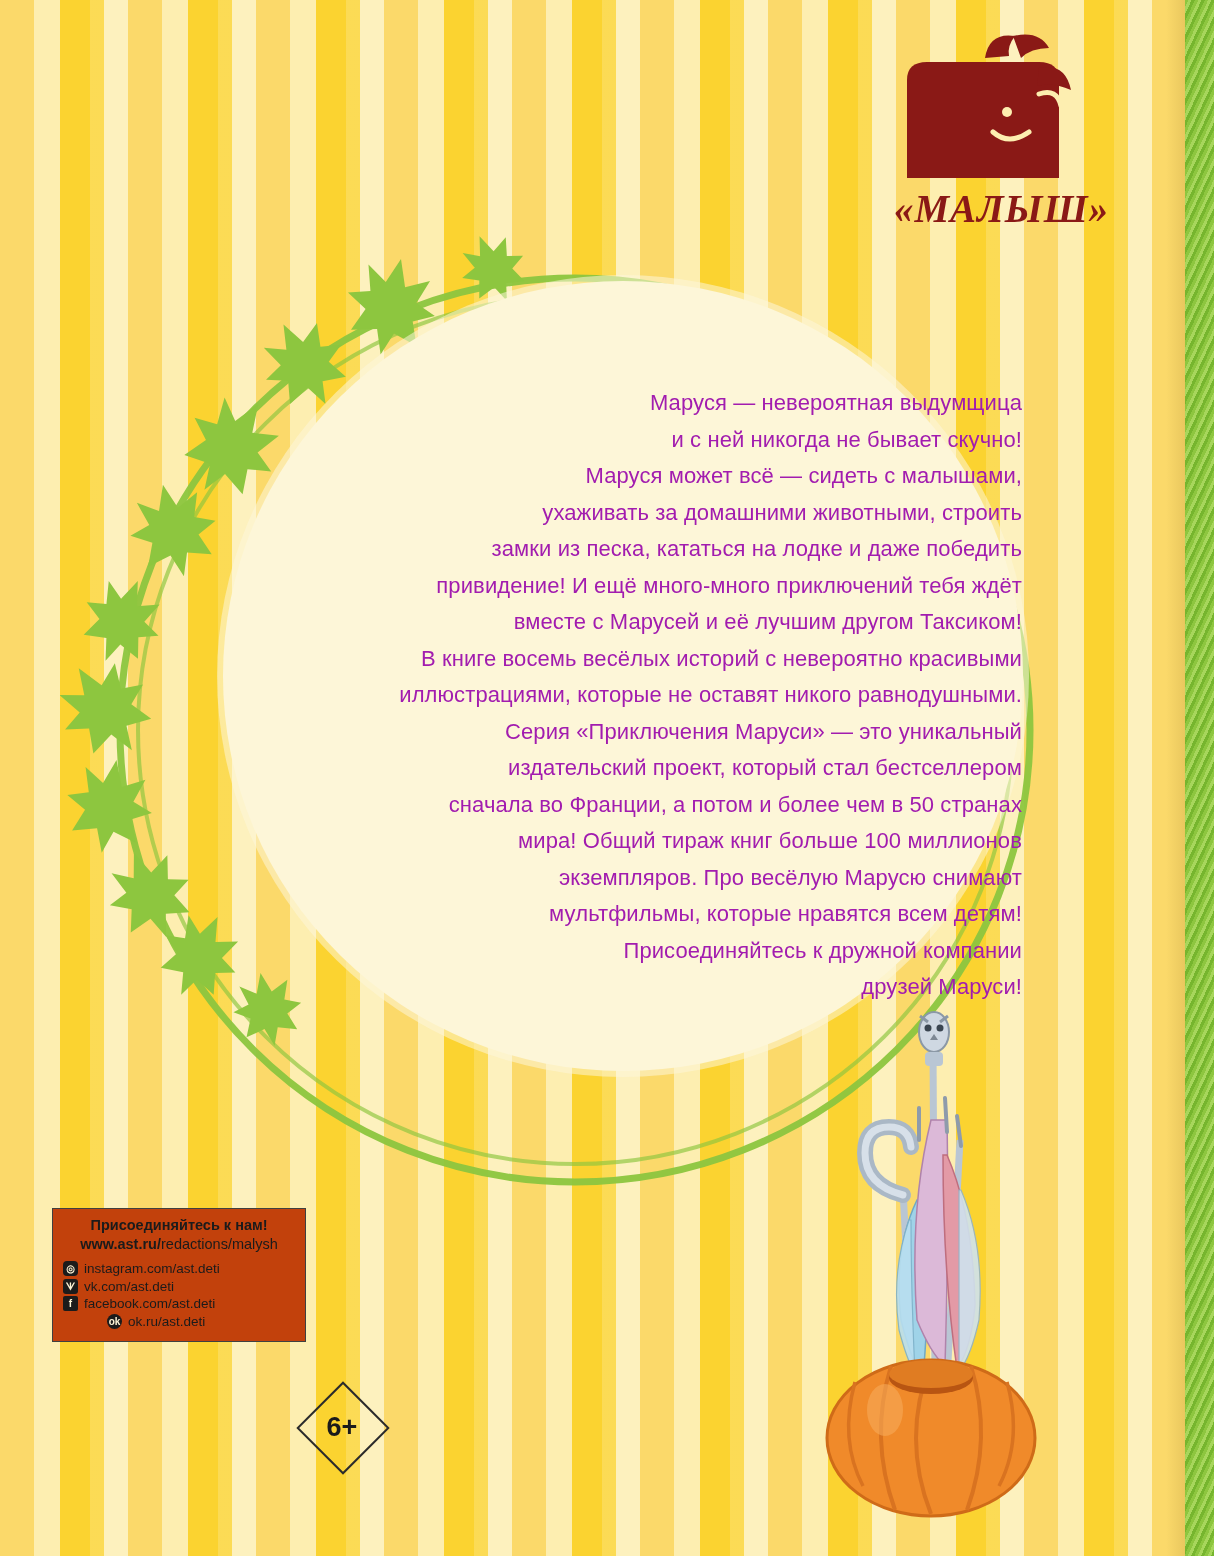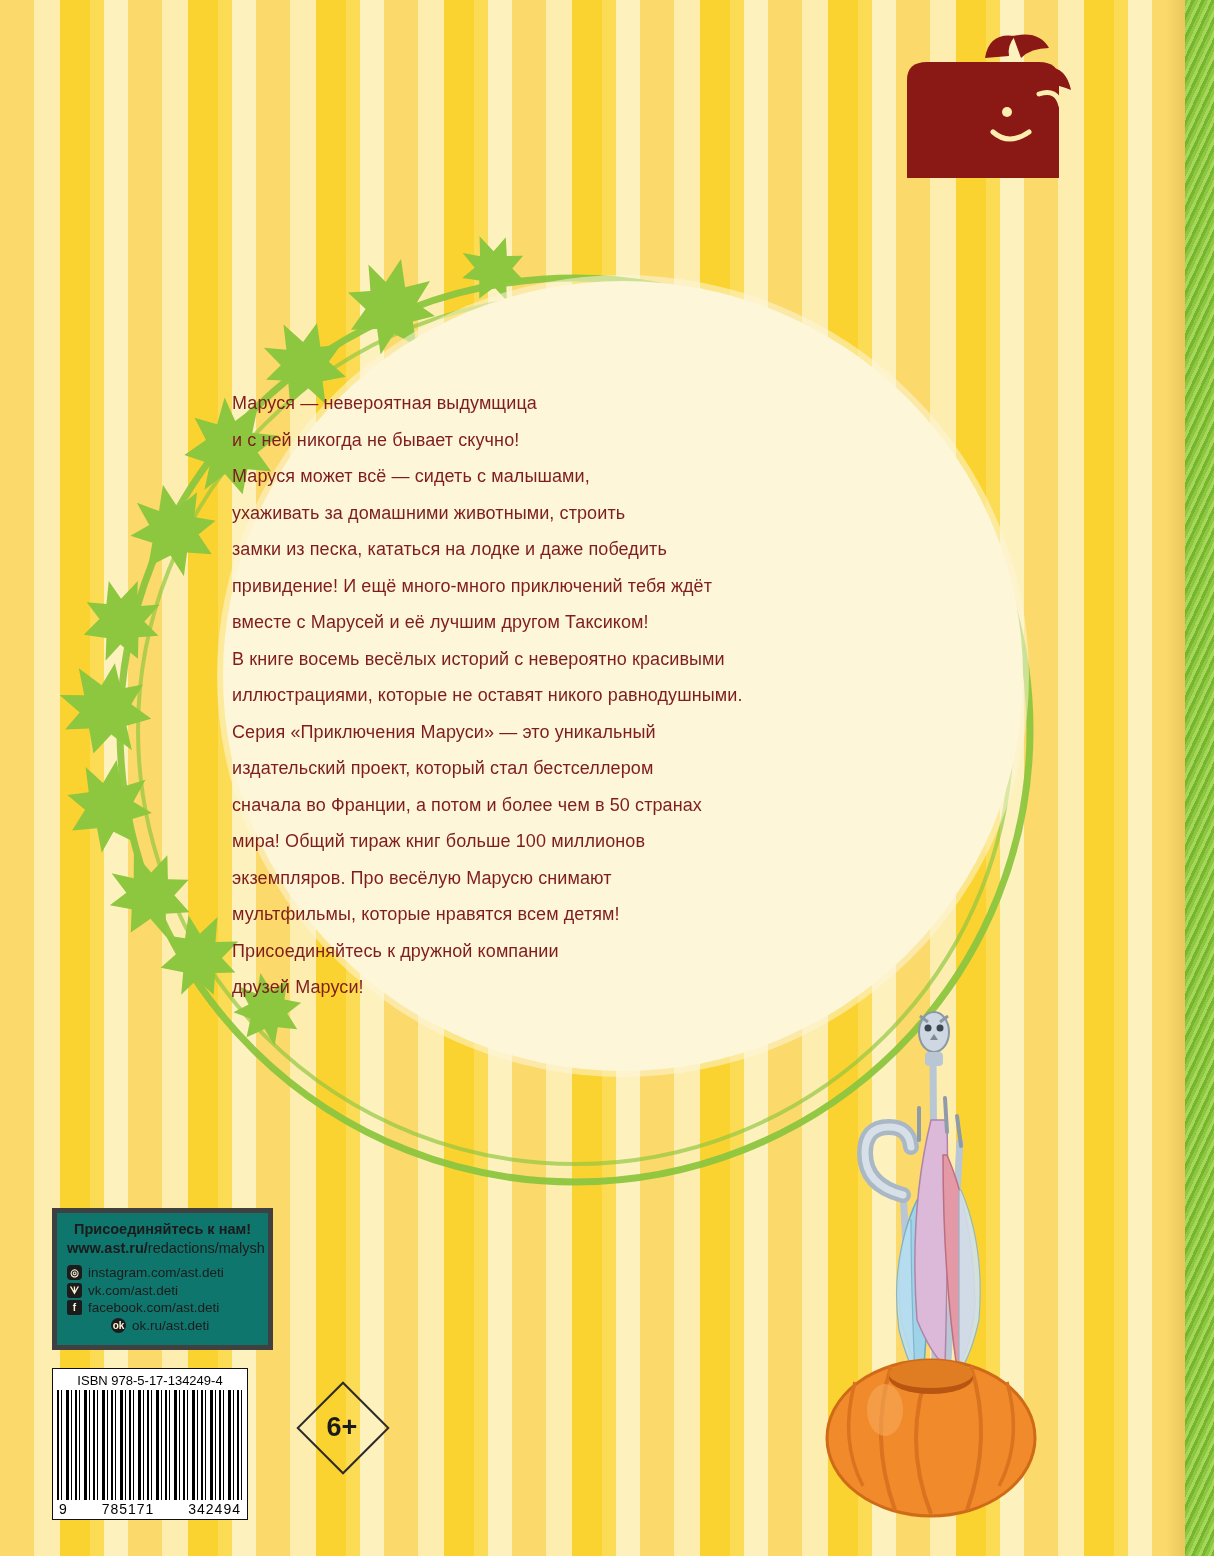--- a/index.html
+++ b/index.html
@@ -91,23 +91,23 @@
     border-radius: 50% / 50%;
     background: #fdf6d8;
     box-shadow: 0 0 0 6px rgba(253,246,216,0.55);
   }
 
   .blurb {
     position: absolute;
     left: 232px;
     top: 385px;
     width: 790px;
-    text-align: left;
-    color: #7f1d1d;
-    font-size: 18px;
+    text-align: right;
+    color: #a21caf;
+    font-size: 22px;
     line-height: 36.5px;
     letter-spacing: 0.1px;
     white-space: pre-line;
   }
 
   
   .logo {
     position: absolute;
     right: 125px;
     top: 28px;
@@ -126,23 +126,23 @@
     font-weight: bold;
     font-size: 39px;
     letter-spacing: 1px;
   }
 
   
   .social {
     position: absolute;
     left: 52px;
     top: 1208px;
-    width: 221px;
-    background: #0f766e;
-    border: 5px solid #404040;
+    width: 254px;
+    background: #c2410c;
+    border: 1px solid #404040;
     padding: 8px 10px 10px 10px;
     box-sizing: border-box;
   }
   .social-title {
     font-size: 14.5px;
     font-weight: bold;
     color: #1b1b1b;
     text-align: center;
     margin-bottom: 3px;
   }
@@ -336,20 +336,21 @@
   <div class="logo">
     <svg width="200" height="160" viewBox="0 0 200 160">
       <path d="M18,150 L18,52 Q18,34 38,34 L150,34 Q170,34 170,52 L170,150 Z" fill="#8a1916"></path>
       <path d="M96,30 Q100,4 126,8 Q118,18 120,28 Z" fill="#8a1916"></path>
       <path d="M124,8 Q150,2 160,20 Q142,20 132,30 Z" fill="#8a1916"></path>
       <path d="M150,40 Q176,34 182,62 Q164,54 148,58 Z" fill="#8a1916"></path>
       <circle cx="118" cy="84" r="5" fill="#fdeeb0"></circle>
       <path d="M104,104 Q120,118 140,104" stroke="#fdeeb0" stroke-width="5" fill="none" stroke-linecap="round"></path>
       <path d="M150,66 Q168,60 172,78" stroke="#fdeeb0" stroke-width="5" fill="none" stroke-linecap="round"></path>
     </svg>
+    <div class="logo-word">«МАЛЫШ»</div>
   </div>
 
   <div class="social">
     <div class="social-title">Присоединяйтесь к нам!</div>
     <div class="social-url">
       <span>www.ast.ru/</span><b>redactions/malysh</b>
     </div>
 
     <div class="social-row">
       <span class="sicon ig">◎</span>
@@ -362,29 +363,20 @@
     <div class="social-row">
       <span class="sicon fb">f</span>
       <span class="txt"><span>facebook.com/</span><b>ast.deti</b></span>
     </div>
     <div class="social-row">
       <span class="sicon ok">ok</span>
       <span class="txt"><span>ok.ru/</span><b>ast.deti</b></span>
     </div>
   </div>
 
-  <div class="isbn-box">
-    <div class="isbn-text">ISBN 978-5-17-134249-4</div>
-    <div class="barcode"></div>
-    <div class="barcode-digits">
-      <span>9</span>
-      <span>785171</span>
-      <span>342494</span>
-    </div>
-  </div>
 
   <div class="age">
     <div class="age-diamond"></div>
     <div class="age-label">6+</div>
   </div>
 
   <svg class="illus" viewBox="0 0 270 540">
 
     <g stroke="#b9c6d4" stroke-width="7" fill="none">
       <line x1="108" y1="200" x2="118" y2="390"></line>

